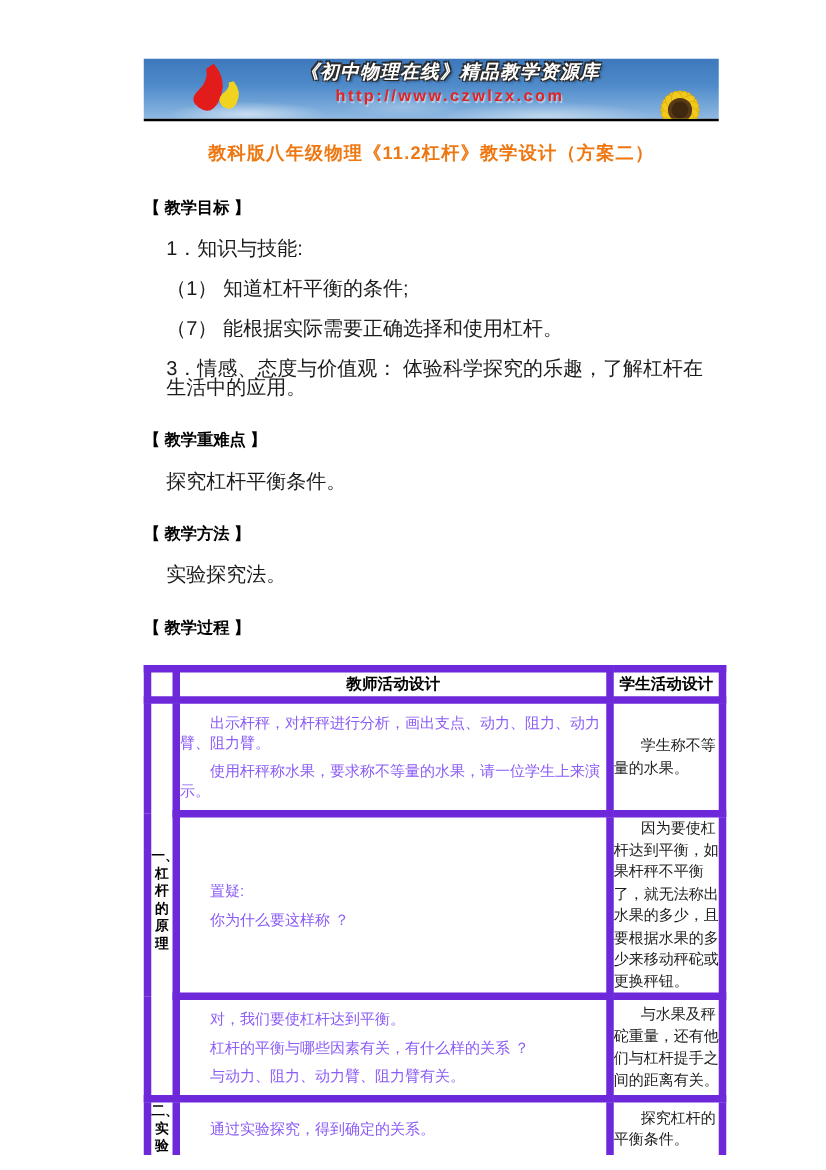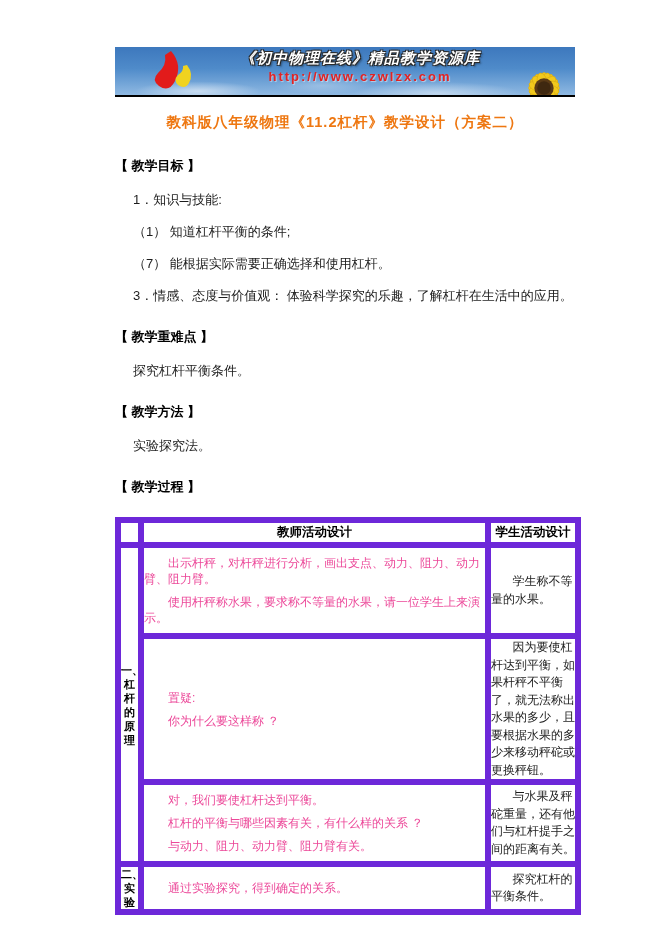--- a/index.html
+++ b/index.html
@@ -53,21 +53,21 @@
     color:#ee7711;
     letter-spacing:1px;
   }
   .sec-heading{
     margin:25px 0 0 0;
     font-size:13px;font-weight:bold;color:#000;
   }
   .body-p{
     margin:17px 0 0 0;
     padding-left:18px;
-    font-size:13px;line-height:15px;color:#1c1c1c;
+    font-size:16px;line-height:15px;color:#1c1c1c;
   }
 
   
   table.proc{
     margin-top:21px;
     width:460px;
     border-collapse:collapse;
     table-layout:fixed;
     font-size:12px;
   }
@@ -88,21 +88,21 @@
   th.hcell{font-size:12.5px;font-weight:bold;text-align:center;color:#000;}
   td.label-cell{
     font-weight:bold;font-size:11px;line-height:14px;
     word-break:break-all;text-align:center;
     padding:1px;color:#000;
   }
   td.teacher-cell{padding:2px 6px;}
   .cell-p{
     margin:7px 0;
     text-indent:2em;
-    line-height:16px;color:#ec4899;
+    line-height:16px;color:#8b5cf6;
   }
   td.student-cell{padding:2px 3px;}
   .stud-p{
     margin:0;
     text-indent:1.8em;
     line-height:17.5px;color:#1c1c1c;
     word-break:break-all;
   }
 
   

